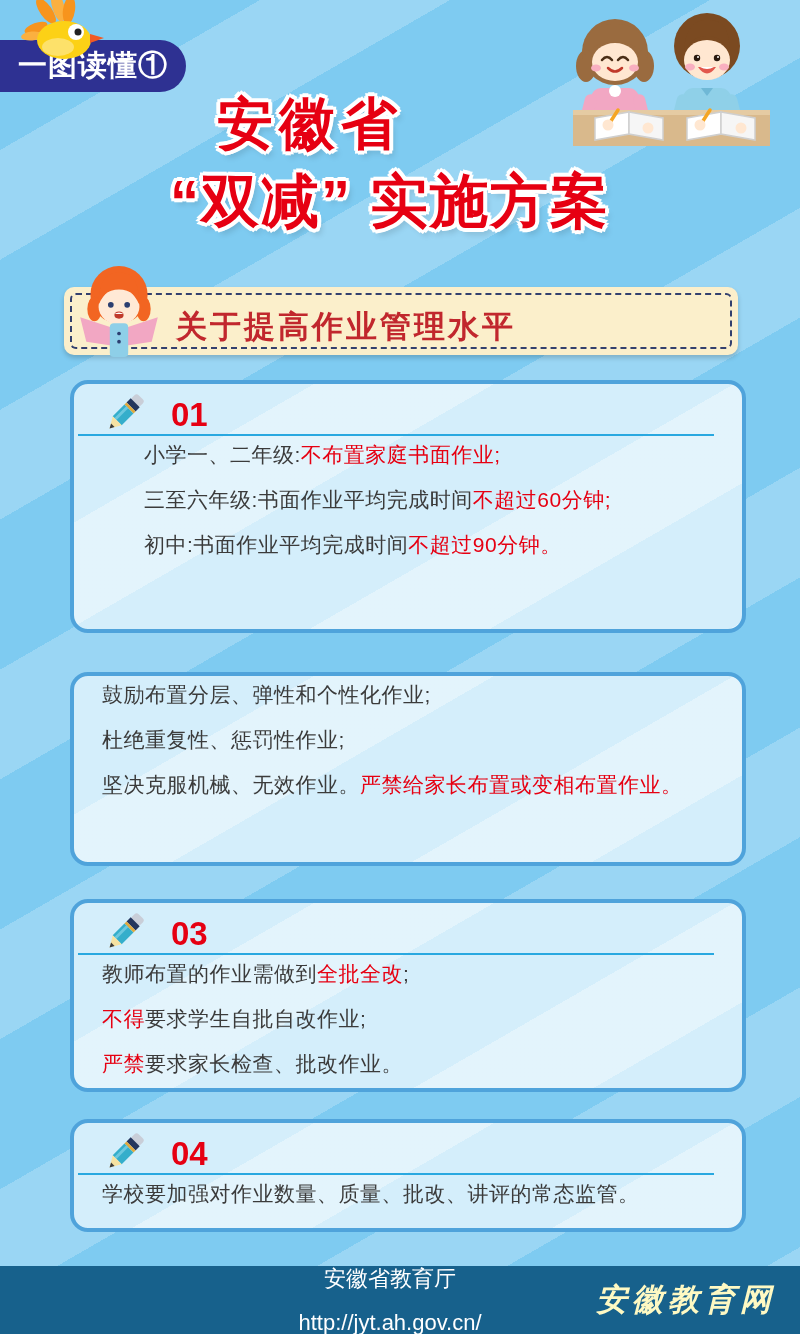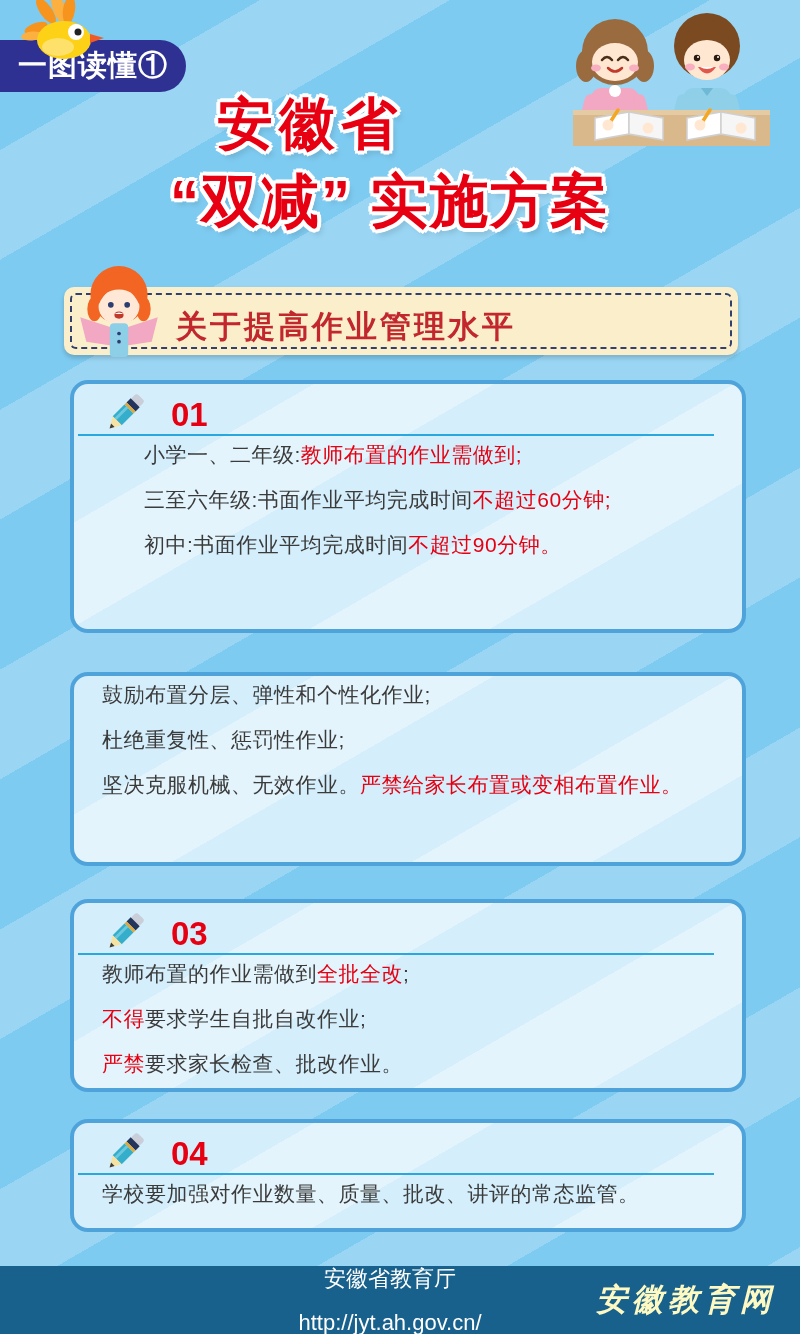--- a/index.html
+++ b/index.html
@@ -197,21 +197,21 @@
           <rect x="17.5" y="19" width="13" height="17" fill="#35AECB"></rect>
           <rect x="20" y="19" width="3" height="17" fill="#6CC8DF"></rect>
           <polygon points="17.5,36 30.5,36 24,47" fill="#F6E3A3"></polygon>
           <polygon points="21.5,42.3 26.5,42.3 24,47" fill="#3A3A3A"></polygon>
         </g>
           </svg>
       </span>
       <span class="card-number">01</span>
     </div>
     <div class="card-body">
-        <p class="line indent"><span>小学一、二年级:</span><span class="red">教师布置的作业需做到;</span></p>
+        <p class="line indent"><span>小学一、二年级:</span><span class="red">不布置家庭书面作业;</span></p>
         <p class="line indent"><span>三至六年级:书面作业平均完成时间</span><span class="red">不超过60分钟;</span></p>
         <p class="line indent"><span>初中:书面作业平均完成时间</span><span class="red">不超过90分钟。</span></p>
       </div>
   </section>
 
   <section class="card card-2">
     <div class="card-body">
         <p class="line"><span>鼓励布置分层、弹性和个性化作业;</span></p>
         <p class="line"><span>杜绝重复性、惩罚性作业;</span></p>
         <p class="line"><span>坚决克服机械、无效作业。</span><span class="red">严禁给家长布置或变相布置作业。</span></p>

